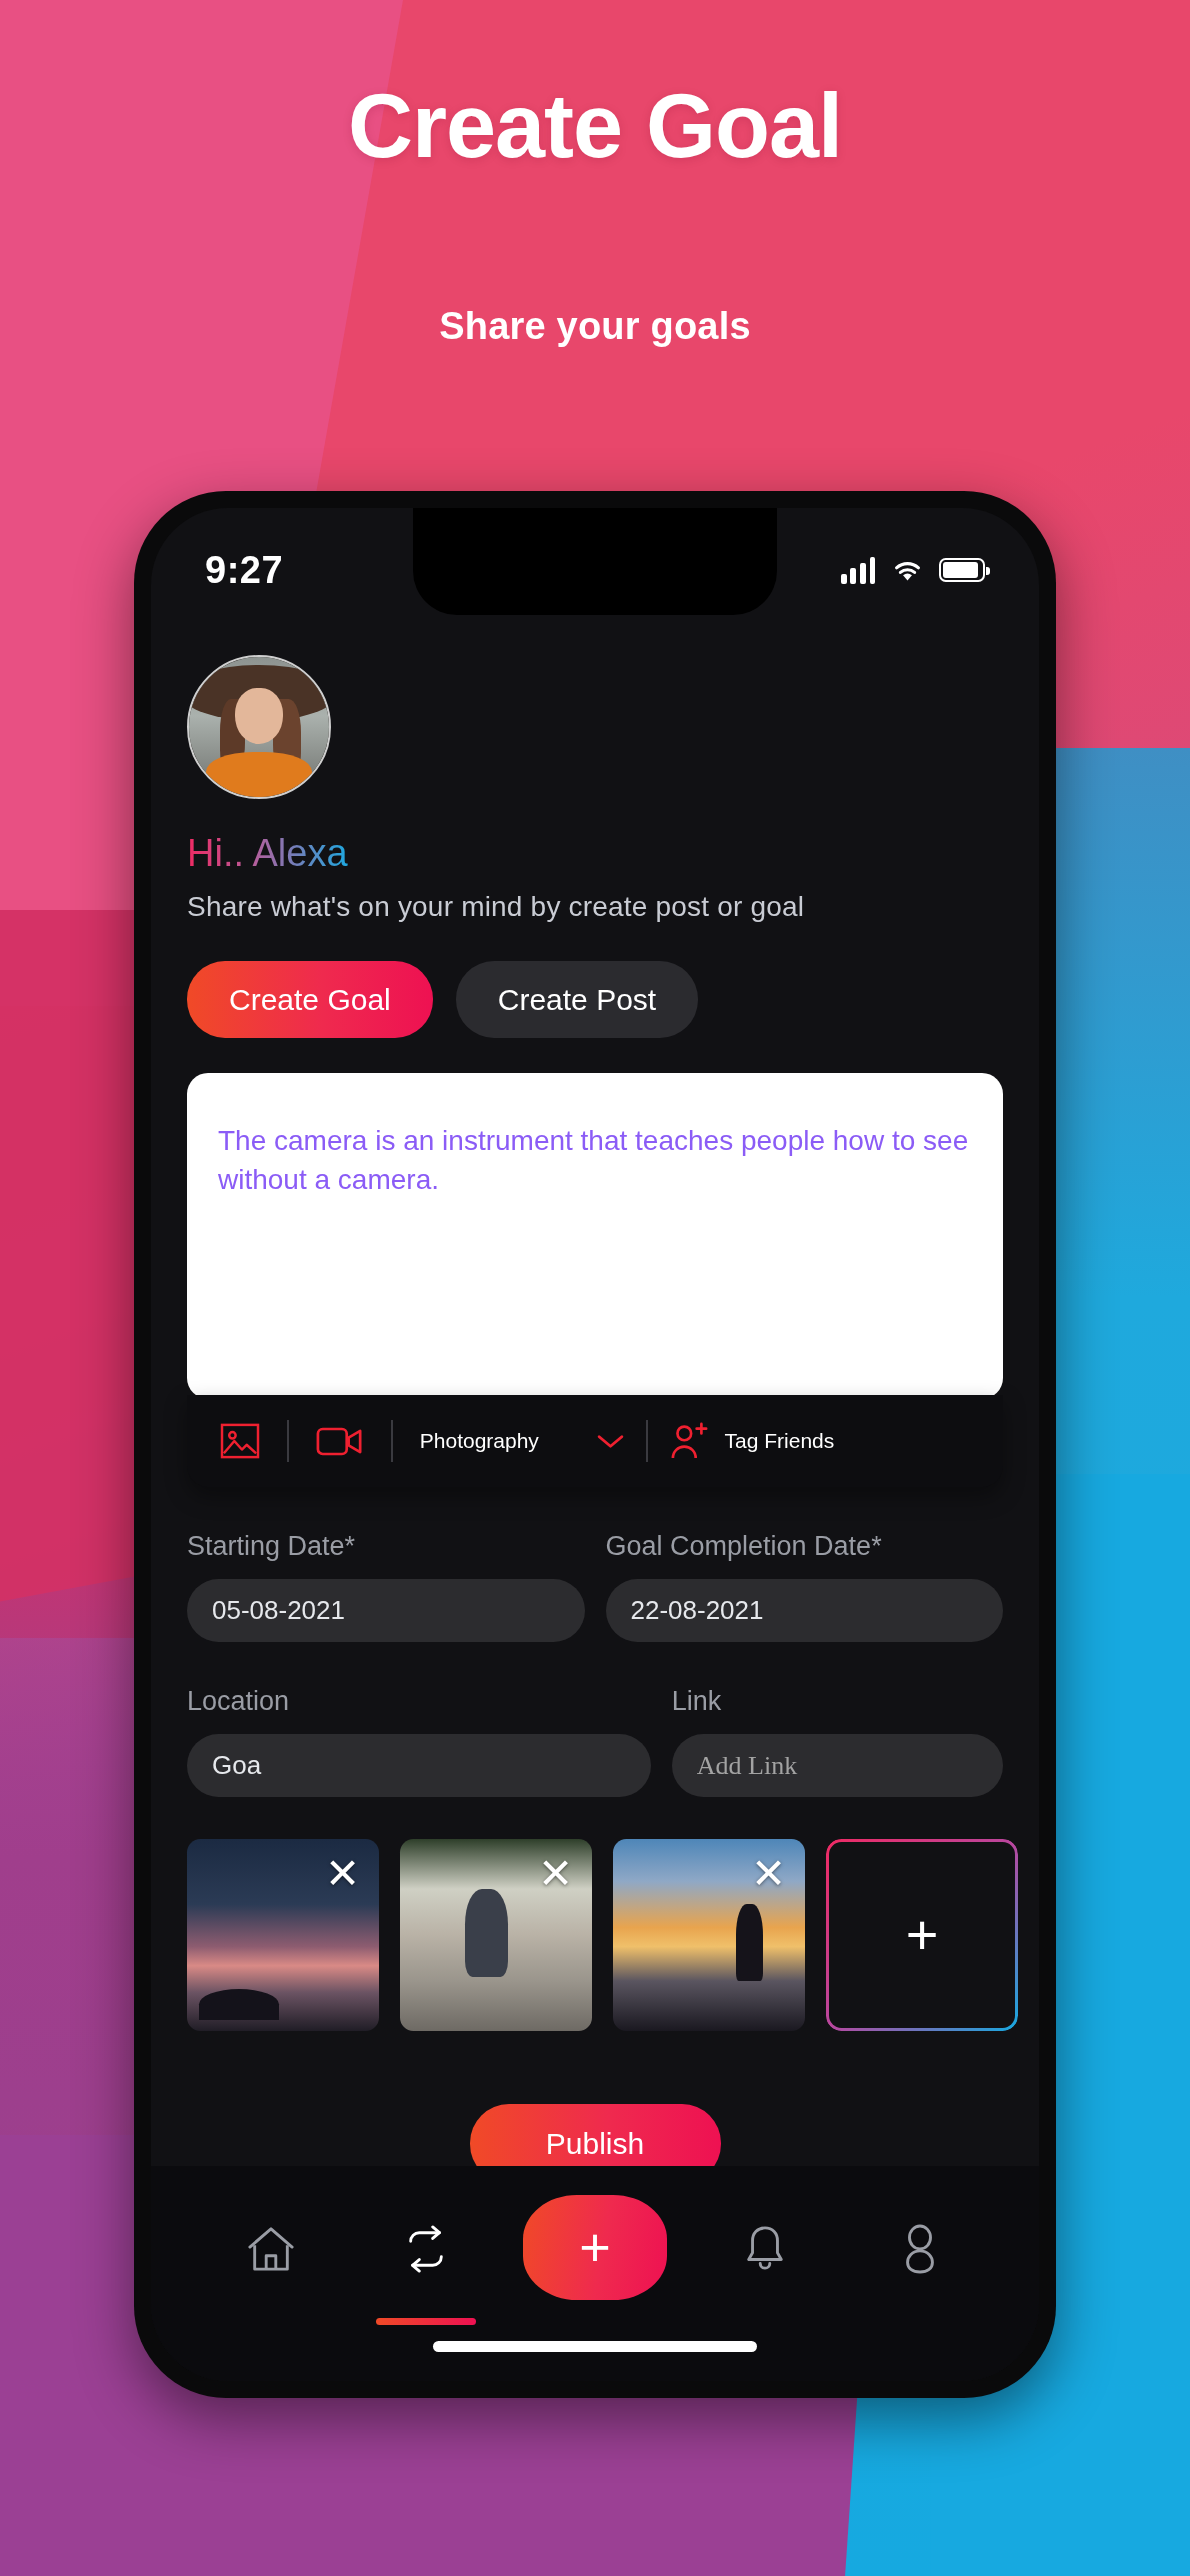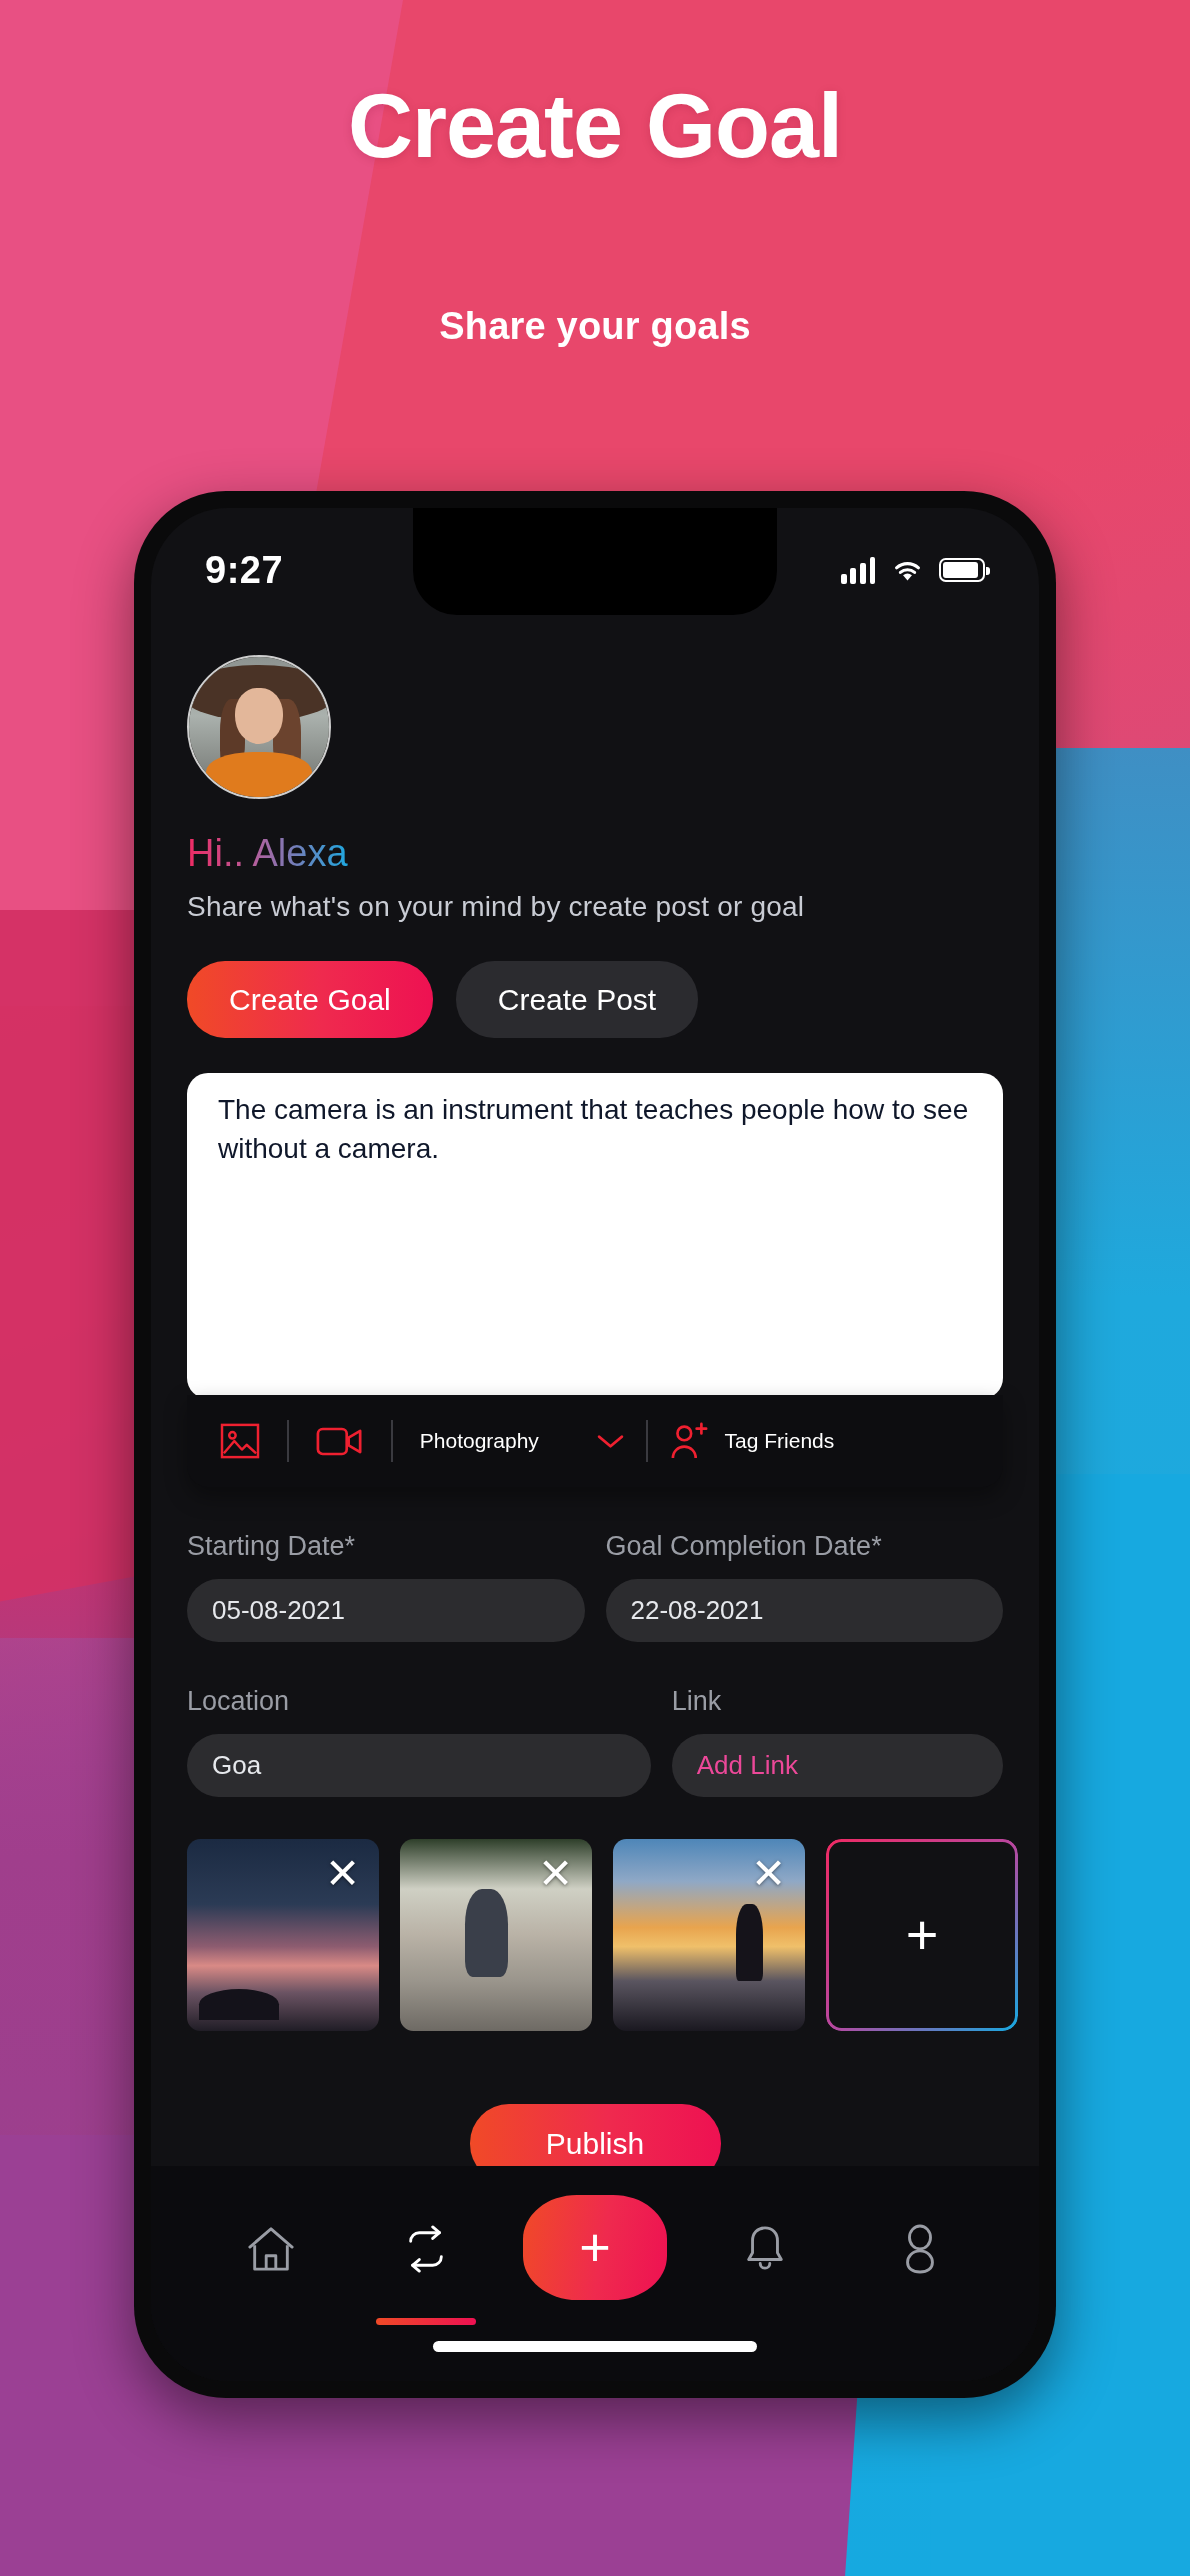--- a/index.html
+++ b/index.html
@@ -142,22 +142,22 @@
   .tab{
     height:77px; padding:0 42px; border-radius:38px;
     display:flex; align-items:center; justify-content:center;
     font-size:30px; color:#fff; background:#2b2b2f;
   }
   .tab.active{ background:linear-gradient(90deg,#f04a27 0%, #ef2a4e 55%, #ee1152 100%); }
 
   .composer{
     margin-top:35px; background:#ffffff;
     border-radius:21px;
-    height:326px; padding:18px 31px;
-    color:#0f172a; font-size:28px; line-height:1.38;
+    height:326px; padding:49px 31px;
+    color:#8b5cf6; font-size:28px; line-height:1.38;
   }
 
   .toolbar{
     margin-top:-3.8px; height:92px;
     background:#0d0d10;
     border-radius:0 0 21px 21px;
     display:flex; align-items:center; gap:0; padding:0 33px;
     box-shadow:0 9.6px 21px rgba(0,0,0,.35);
   }
   .tb-item{ display:flex; align-items:center; gap:13.4px; color:#fff; font-size:21px; }
@@ -168,21 +168,21 @@
   .field-row{ display:flex; gap:21px; margin-top:44px;justify-content:space-between; }
   .field{ flex:1; }
   .field.loc{ flex:1.26; }
   .field.link{ flex:0.9; }
   .field-label{ font-size:27px; color:#9a9da5; margin-bottom:17px; }
   .field-input{
     height:63px; background:#2c2c2f; border-radius:32px;
     display:flex; align-items:center; padding:0 25px;
     color:#e6e8ec; font-size:26px;
   }
-  .field-input.ph{ color:#ec4899; }
+  .field-input.ph{ color:#a3a3a3;font-family:Liberation Serif, serif; }
 
   .thumbs{ display:flex; gap:21px; margin-top:42px; }
   .thumb{
     width:192px; height:192px; border-radius:13.4px;
     position:relative; overflow:hidden; flex:none;
   }
   .thumb .x{
     position:absolute; top:11.5px; right:13.4px;
     width:46px; height:46px; color:#fff; font-size:42px; line-height:46px;
     text-align:center; font-weight:300; text-shadow:0 1px 3.8px rgba(0,0,0,.5);

